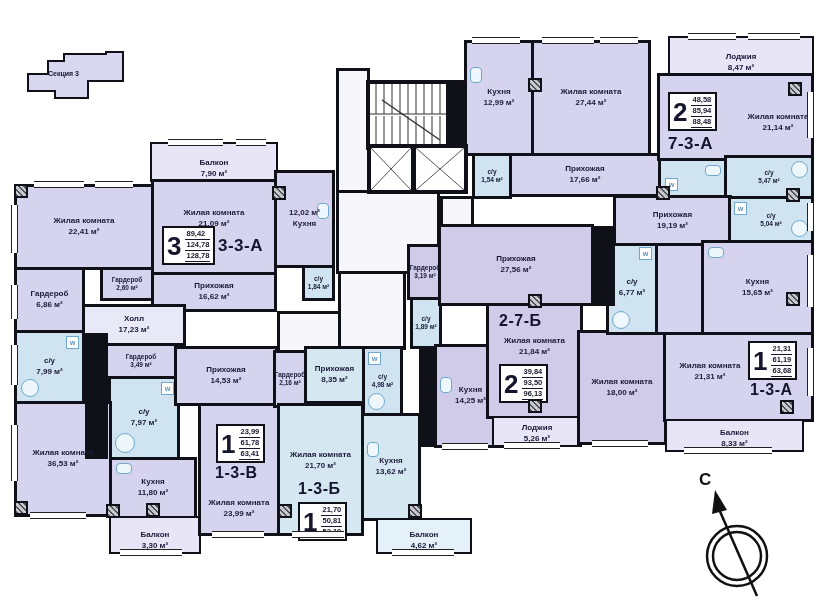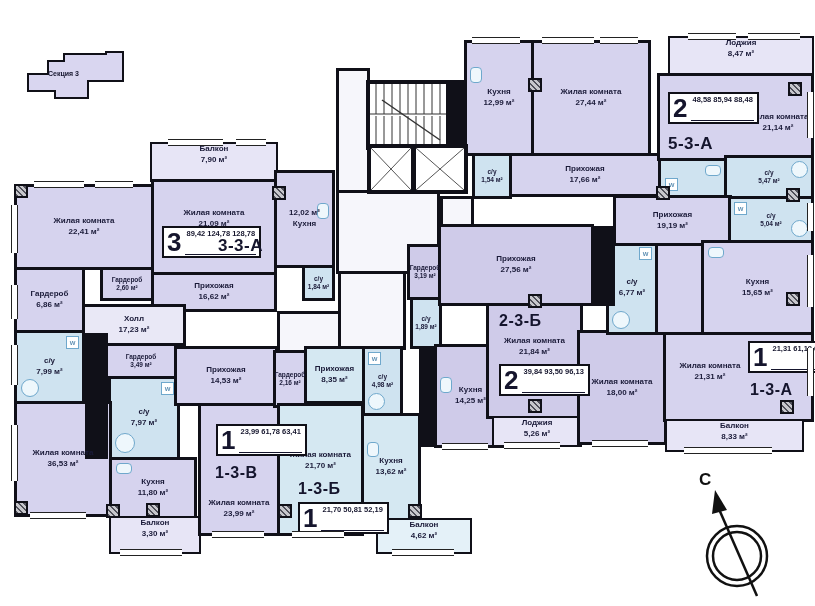--- a/index.html
+++ b/index.html
@@ -3,38 +3,38 @@
 <meta charset="utf-8">
 <style>
   html,body{margin:0;padding:0;background:#fff;}
   .canvas{position:relative;width:815px;height:606px;background:#fff;overflow:hidden;
           font-family:"Liberation Sans",sans-serif;}
   .room,.corr,.balc,.bath,.wallb,.col,.win{position:absolute;box-sizing:border-box;}
   .room{background:#d6d3ee;border:3px solid #101018;display:flex;align-items:center;justify-content:center;}
   .room.dk{background:#cfcbe9;}
   .room.cy{background:#d5e8f2;}
   .room.lt{background:#e9e8f6;}
-  .balc{background:#e7e5f6;border:2px solid #101018;display:flex;align-items:flex-start;justify-content:center;}
+  .balc{background:#e7e5f6;border:2px solid #101018;display:flex;align-items:flex-end;justify-content:center;}
   .balc.cy{background:#e4f1f8;}
   .bath{background:#cfe3f0;border:3px solid #101018;display:flex;align-items:center;justify-content:center;}
   .corr{background:#f6f6fb;border:3px solid #101018;}
   .wallb{background:#101018;}
   .col{width:14px;height:14px;border:2px solid #101018;
        background:repeating-linear-gradient(45deg,#50505a 0 1.5px,#c7c7cc 1.5px 4px);z-index:30;}
   .win{background:#fff;z-index:25;}
   .win.h{height:7px;border-top:1.5px solid #222;border-bottom:1.5px solid #222;}
   .win.v{width:7px;border-left:1.5px solid #222;border-right:1.5px solid #222;}
   .rl{text-align:center;font-weight:bold;color:#1a1a38;font-size:8px;line-height:1.35;z-index:5;}
   .rl span{display:block;}
   .rl.sm{font-size:6.5px;line-height:1.2;}
   .abs{position:absolute;}
   .stamp{position:absolute;display:flex;align-items:stretch;background:#fff;border:2px solid #101018;
          padding:1px 3px;z-index:6;}
   .stamp .sn{font-weight:bold;font-size:26px;line-height:1;color:#15152d;align-self:center;}
-  .stamp .sv{display:flex;flex-direction:row;justify-content:center;margin-left:4px;}
+  .stamp .sv{display:flex;flex-direction:column;justify-content:center;margin-left:4px;}
   .stamp .sv i{font-style:normal;font-weight:bold;font-size:7.5px;color:#15152d;
                border-bottom:1px solid #15152d;line-height:1.35;padding:0 1px;}
   .code{position:absolute;font-weight:bold;color:#15152d;font-size:16px;letter-spacing:.5px;z-index:6;}
   .fx{position:absolute;border:1px solid #6fa8cc;background:#eef7fc;z-index:4;}
   .fx.rr{border-radius:4px;}
   .fx.cc{border-radius:50%;}
   .wbox{position:absolute;width:11px;height:11px;border:1px solid #6fa8cc;background:#fff;
         font-size:6px;font-weight:bold;color:#5d8fb3;display:flex;align-items:center;justify-content:center;z-index:5;}
   .title{position:absolute;font-weight:bold;font-size:16px;color:#000;z-index:10;}
   .keyplan{position:absolute;z-index:10;}
@@ -281,21 +281,21 @@
 
   <div class="room dk" style="left:434px;top:344px;width:73px;height:104px;">
     <div class="rl">
         <span>Кухня</span>
         <span>14,25 м²</span>
       </div>
     <div class="fx rr" style="left:3px;top:30px;width:10px;height:14px;"></div>
   </div>
 
   <div class="room dk" style="left:486px;top:303px;width:97px;height:116px;">
-    <div class="code" style="left:10px;top:6px;">2-3-Б</div>
+    <div class="code" style="left:10px;top:6px;">2-7-Б</div>
     <div class="rl abs" style="left:0;right:0;top:30px;">
         <span>Жилая комната</span>
         <span>21,84 м²</span>
       </div>
     <div class="stamp" style="left:10px;top:58px;">
       <span class="sn">2</span>
       <span class="sv">
           <i>39,84</i>
           <i>93,50</i>
           <i>96,13</i>
@@ -364,21 +364,21 @@
 
   <div class="room" style="left:657px;top:73px;width:157px;height:88px;">
     <div class="stamp" style="left:8px;top:16px;">
       <span class="sn">2</span>
       <span class="sv">
           <i>48,58</i>
           <i>85,94</i>
           <i>88,48</i>
         </span>
     </div>
-    <div class="code" style="left:8px;top:58px;font-size:17px;">5-3-А</div>
+    <div class="code" style="left:8px;top:58px;font-size:17px;">7-3-А</div>
     <div class="rl abs" style="left:86px;top:36px;width:64px;">
         <span>Жилая комната</span>
         <span>21,14 м²</span>
       </div>
   </div>
 
   <div class="bath" style="left:658px;top:158px;width:70px;height:40px;">
     <div class="wbox" style="left:4px;bottom:4px;">W</div>
     <div class="fx rr" style="right:4px;top:4px;width:14px;height:9px;"></div>
   </div>

